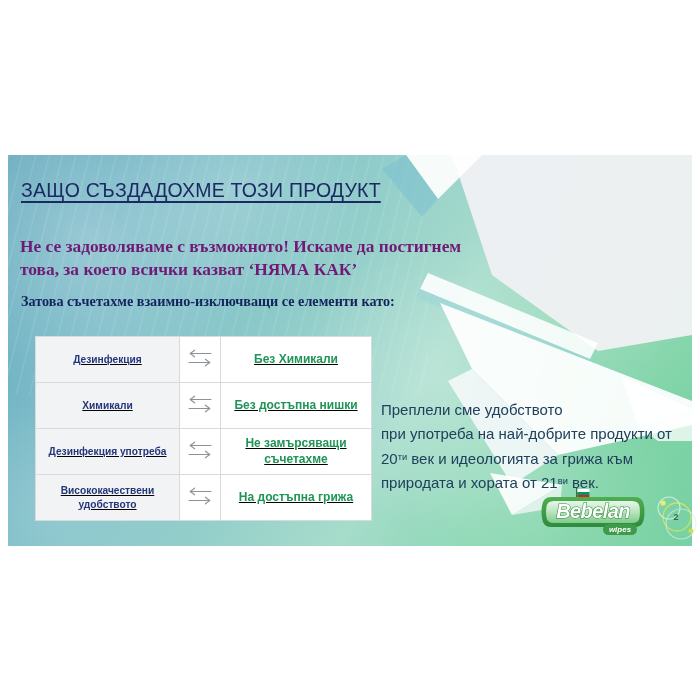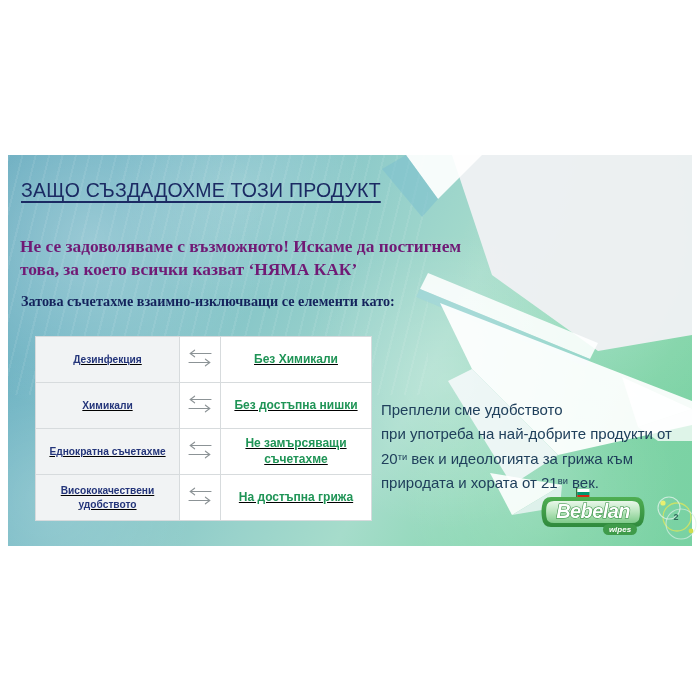--- a/index.html
+++ b/index.html
@@ -279,21 +279,21 @@
                   <path d="M7.6 2.2 L3.2 5.5 L7.6 8.8"></path>
                   <path d="M2 14.5 H22"></path>
                   <path d="M18.4 11.2 L22.8 14.5 L18.4 17.8"></path>
                 </g>
               </svg>
             </span>
           </td>
           <td class="cmp-right">Без достъпна нишки</td>
         </tr>
         <tr>
-          <td class="cmp-left">Еднократна съчетахме</td>
+          <td class="cmp-left">Дезинфекция употреба</td>
           <td class="cmp-mid">
             <span class="swap-icon">
               <svg width="26" height="20" viewBox="0 0 26 20" aria-hidden="true">
                 <g fill="none" stroke="#8c9396" stroke-width="1.1" stroke-linecap="round">
                   <path d="M24 5.5 H4"></path>
                   <path d="M7.6 2.2 L3.2 5.5 L7.6 8.8"></path>
                   <path d="M2 14.5 H22"></path>
                   <path d="M18.4 11.2 L22.8 14.5 L18.4 17.8"></path>
                 </g>
               </svg>

